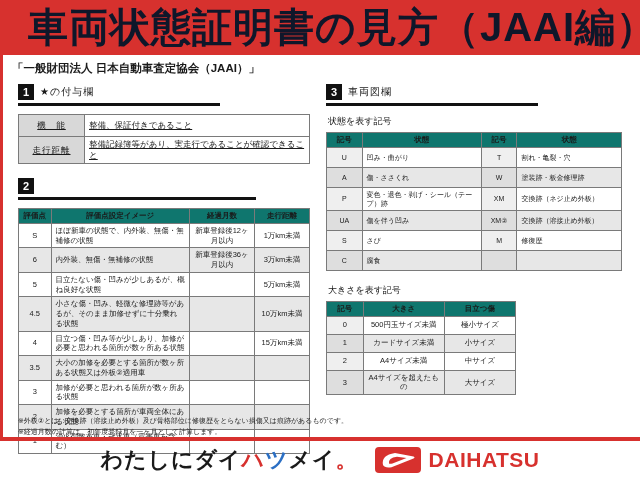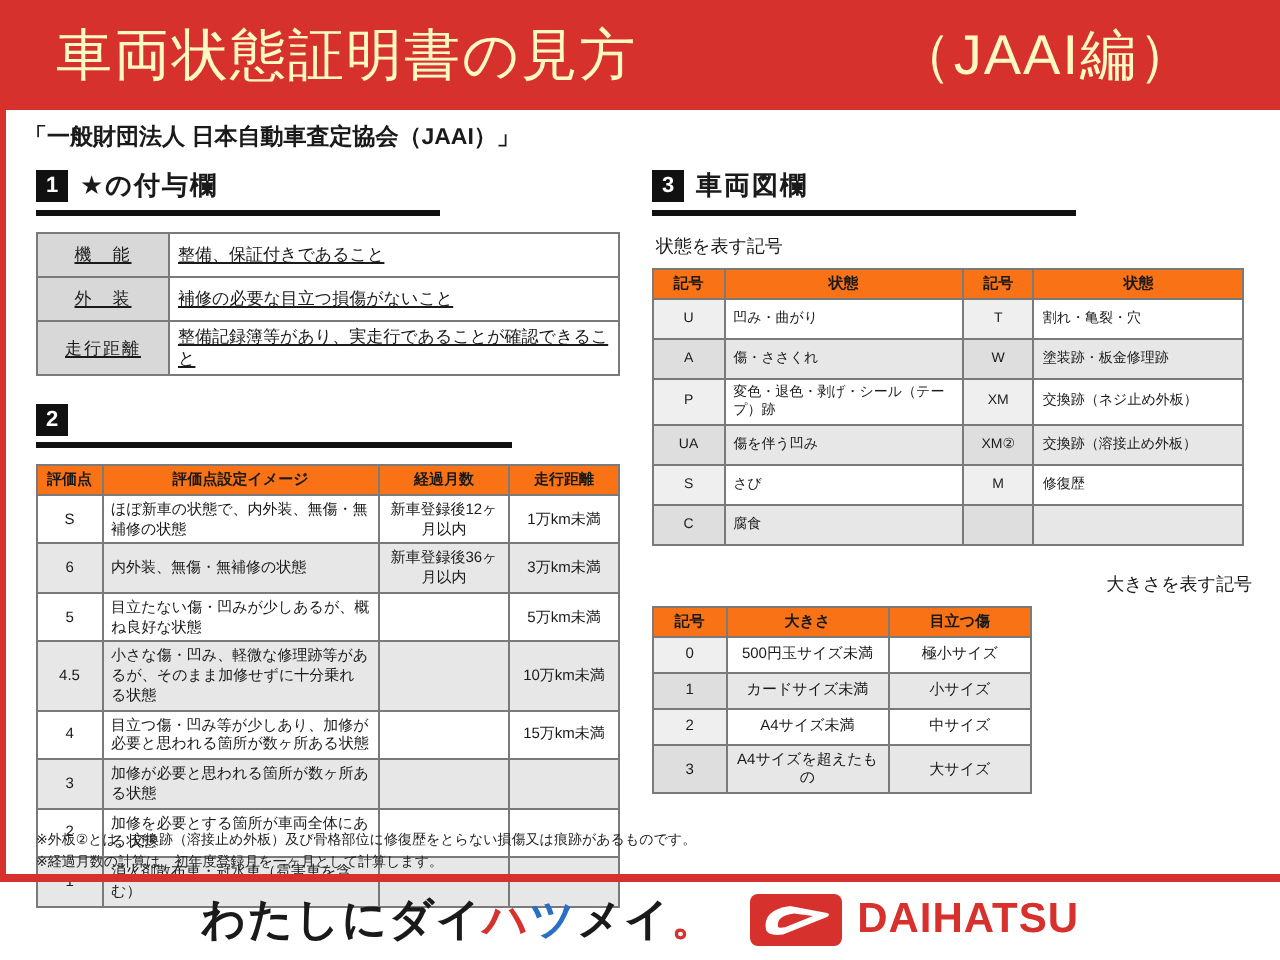--- a/index.html
+++ b/index.html
@@ -4,36 +4,36 @@
 <style>
   html,body{margin:0;padding:0;}
   body{
     width:640px;height:480px;position:relative;background:#ffffff;
     font-family:"Liberation Sans","DejaVu Sans",sans-serif;color:#1a1a1a;
     overflow:hidden;
   }
   
   .header-band{position:absolute;top:0;left:0;width:640px;height:55px;background:#d7312e;
     display:flex;align-items:center;justify-content:space-between;padding:0 42px 0 28px;box-sizing:border-box;}
-  .header-band .title-main,.header-band .title-sub{color:#fef9c3;font-weight:400;font-size:28px;letter-spacing:1px;white-space:nowrap;}
+  .header-band .title-main,.header-band .title-sub{color:#0f172a;font-weight:700;font-size:40px;letter-spacing:1px;white-space:nowrap;}
   .left-line{position:absolute;left:0;top:55px;width:3px;height:382px;background:#d7312e;}
   .subtitle{position:absolute;top:61px;left:12px;font-size:11.5px;font-weight:bold;}
   
   .col-left{position:absolute;left:18px;top:84px;width:298px;}
   .col-right{position:absolute;left:326px;top:84px;width:300px;}
   
   .sec-head{display:flex;align-items:center;gap:6px;border-bottom:3px solid #111;padding-bottom:3px;}
   .sec-head .num{width:16px;height:16px;background:#111;color:#fff;font-size:11px;font-weight:bold;
     display:flex;align-items:center;justify-content:center;flex:0 0 16px;}
-  .sec-head .sec-title{font-size:13px;font-weight:700;letter-spacing:1px;}
+  .sec-head .sec-title{font-size:10px;font-weight:400;letter-spacing:1px;}
   .w1{width:202px;} .w2{width:238px;} .w3{width:212px;}
   
   table{border-collapse:collapse;background:#fff;}
   td,th{border:1px solid #7a7a7a;font-size:7.5px;line-height:1.3;padding:2px 4px;}
-  th{background:#f97316;font-weight:bold;text-align:center;}
+  th{background:#0f766e;font-weight:bold;text-align:center;}
   
   .t-star{margin-top:8px;width:292px;table-layout:fixed;}
   .t-star td{height:17px;font-size:8.5px;text-decoration:underline;}
   .t-star td:first-child{background:#d8d8d8;text-align:center;width:66px;letter-spacing:1px;}
   
   .t-eval{margin-top:8px;width:292px;table-layout:fixed;}
   .t-eval td{height:10px;}
   .t-eval tbody tr:nth-child(even) td{background:#e7e7e7;}
   .t-eval td:nth-child(1){text-align:center;}
   .t-eval td:nth-child(3),.t-eval td:nth-child(4){text-align:center;}
@@ -80,24 +80,20 @@
     <colgroup>
         <col style="width:66px">
         <col>
       </colgroup>
     <tbody>
         <tr>
           <td>機　能</td>
           <td>整備、保証付きであること</td>
         </tr>
         <tr>
-          <td>外　装</td>
-          <td>補修の必要な目立つ損傷がないこと</td>
-        </tr>
-        <tr>
           <td>走行距離</td>
           <td>整備記録簿等があり、実走行であることが確認できること</td>
         </tr>
       </tbody>
   </table>
 
   <div style="height:14px"></div>
 
   <div class="sec-head w2">
     <span class="num">2</span>
@@ -142,20 +138,26 @@
           <td></td>
           <td>10万km未満</td>
         </tr>
         <tr>
           <td>4</td>
           <td>目立つ傷・凹み等が少しあり、加修が必要と思われる箇所が数ヶ所ある状態</td>
           <td></td>
           <td>15万km未満</td>
         </tr>
         <tr>
+          <td>3.5</td>
+          <td>大小の加修を必要とする箇所が数ヶ所ある状態又は外板②適用車</td>
+          <td></td>
+          <td></td>
+        </tr>
+        <tr>
           <td>3</td>
           <td>加修が必要と思われる箇所が数ヶ所ある状態</td>
           <td></td>
           <td></td>
         </tr>
         <tr>
           <td>2</td>
           <td>加修を必要とする箇所が車両全体にある状態</td>
           <td></td>
           <td></td>
@@ -226,21 +228,21 @@
         </tr>
         <tr>
           <td>C</td>
           <td>腐食</td>
           <td></td>
           <td></td>
         </tr>
       </tbody>
   </table>
 
-  <div class="sym-label" style="margin-top:13px;text-align:right;">大きさを表す記号</div>
+  <div class="sym-label" style="margin-top:13px;">大きさを表す記号</div>
   <table class="t-size">
     <colgroup>
         <col style="width:36px">
         <col style="width:80px">
         <col style="width:70px">
       </colgroup>
     <thead>
         <tr>
           <th>記号</th>
           <th>大きさ</th>

